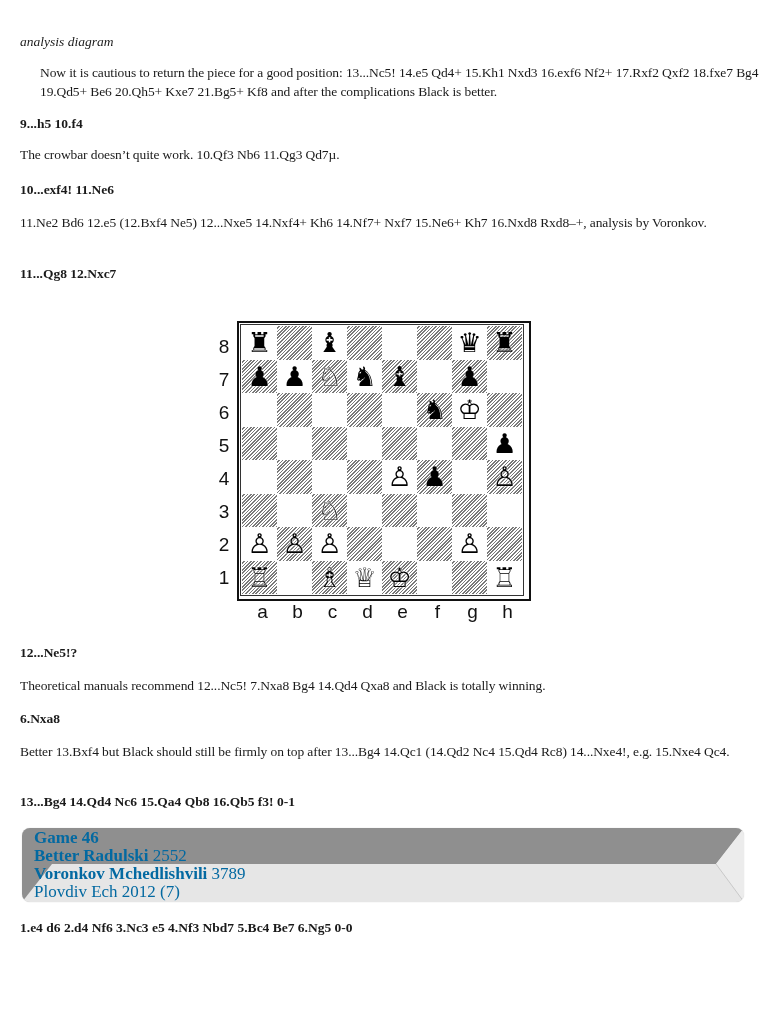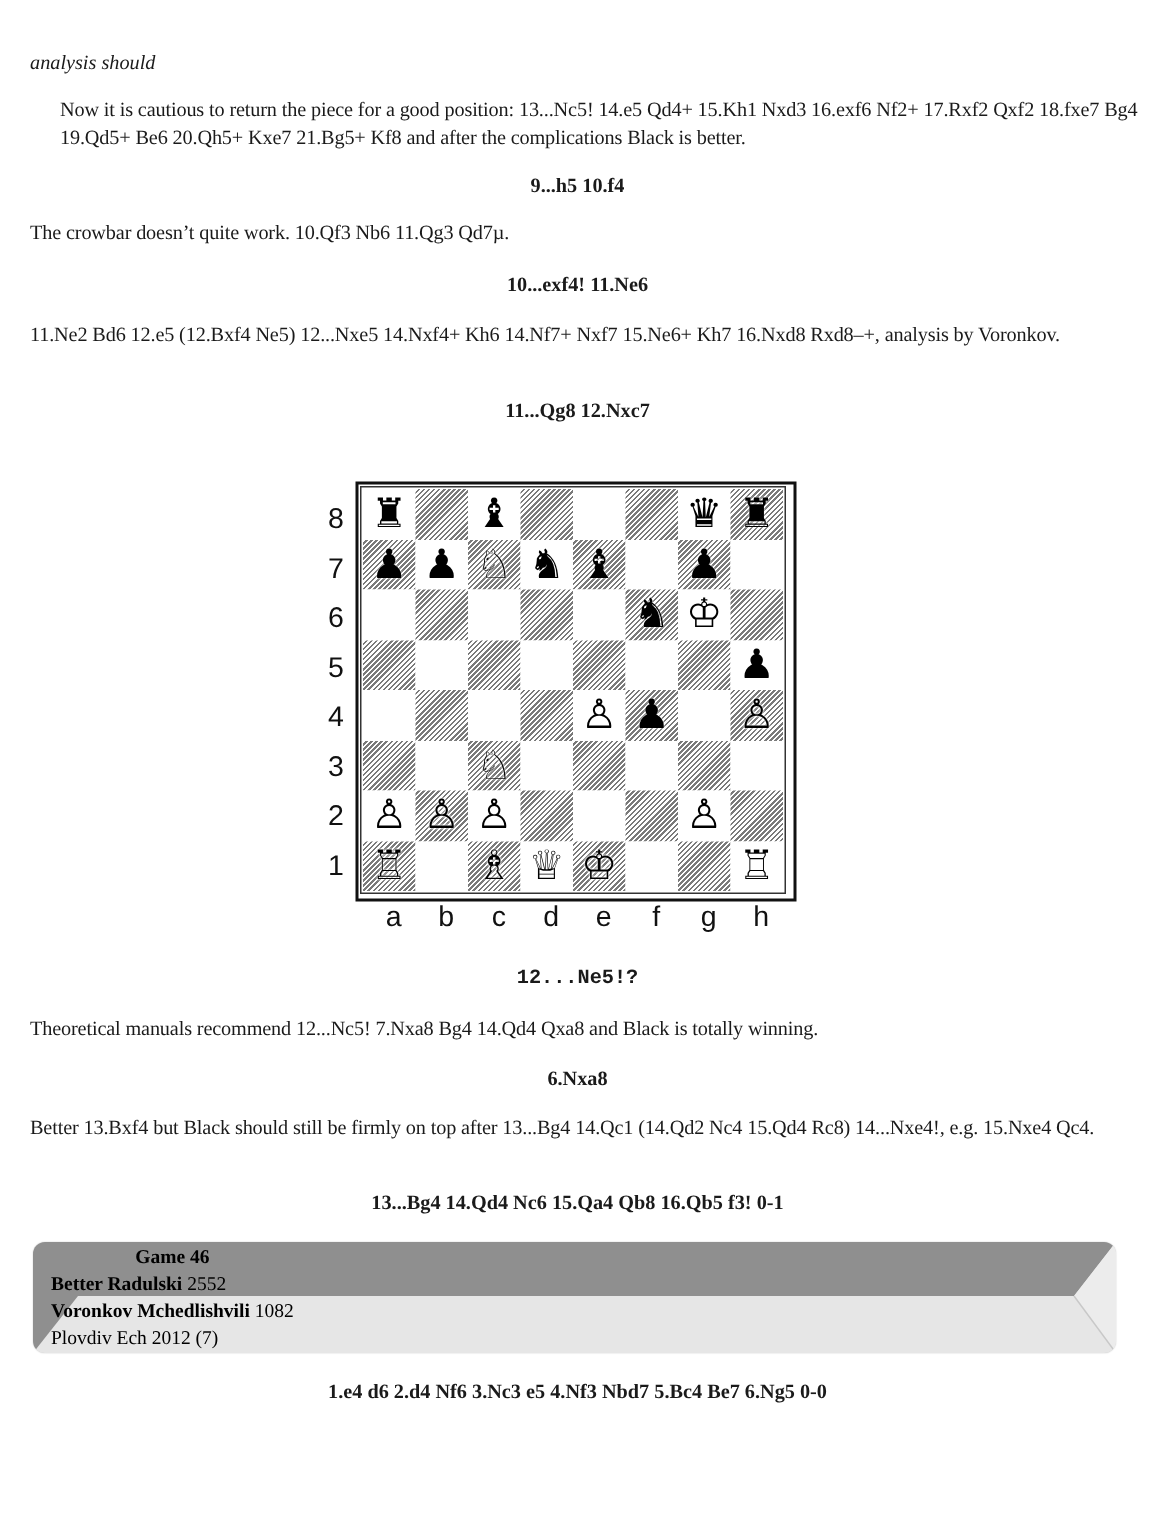--- a/index.html
+++ b/index.html
@@ -3,21 +3,21 @@
 <meta charset="utf-8">
 <style>
   html, body { margin: 0; padding: 0; }
   body {
     width: 768px; height: 1024px; background: #ffffff; overflow: hidden;
     font-family: "Liberation Serif", "DejaVu Serif", serif;
     color: #1a1a1a; position: relative;
   }
   .p { position: absolute; left: 20px; width: 730px; font-size: 13.5px; line-height: 19px; margin: 0; }
   .italic { font-style: italic; }
-  .bold { font-weight: bold; text-align: center; }
+  .bold { font-weight: bold; }
   .sp { letter-spacing: -0.1px; }
 
   
   .board-wrap { position: absolute; left: 237px; top: 321px; width: 294px; height: 280px; }
   .frame-outer { position: absolute; left: 0; top: 0; width: 290px; height: 276px; border: 2px solid #111; }
   .frame-inner { position: absolute; left: 3px; top: 3px; width: 282px; height: 270px; border: 1px solid #333; }
   .grid { position: absolute; left: 5px; top: 5px; width: 280px; height: 268px;
           display: grid; grid-template-columns: repeat(8, 35px); grid-template-rows: repeat(8, 33.5px); }
   .sq { position: relative; display: flex; align-items: center; justify-content: center;
         font-family: "DejaVu Sans", sans-serif; font-size: 27px; line-height: 1; }
@@ -32,27 +32,27 @@
 
   .rank-label { position: absolute; left: 217px; width: 14px; text-align: center;
                 font-family: "Liberation Sans", "DejaVu Sans", sans-serif; font-size: 19px; color: #111; }
   .file-label { position: absolute; top: 601px; width: 35px; text-align: center;
                 font-family: "Liberation Sans", "DejaVu Sans", sans-serif; font-size: 19px; color: #111; }
 
   
   .game-box { position: absolute; left: 22px; top: 828px; width: 722px; height: 74px; border-radius: 8px; overflow: hidden;
               background: #e6e6e6; box-shadow: 0 0 1px #bdbdbd; }
   .game-box svg { position: absolute; left: 0; top: 0; }
-  .game-lines { position: absolute; left: 12px; top: 1px; font-size: 13px; line-height: 18px; color: #000000; font-family: Liberation Serif, serif; }
+  .game-lines { position: absolute; left: 12px; top: 1px; font-size: 17px; line-height: 18px; color: #0369a1; font-family: Liberation Serif, serif; }
   .game-lines div { white-space: nowrap; }
 </style>
 </head>
 <body>
 
-<p class="p italic" style="top:32px;">analysis should</p>
+<p class="p italic" style="top:32px;">analysis diagram</p>
 <p class="p sp" style="top:63px;margin-left:20px;">Now it is cautious to return the piece for a good position: 13...Nc5! 14.e5 Qd4+ 15.Kh1 Nxd3 16.exf6 Nf2+ 17.Rxf2 Qxf2 18.fxe7 Bg4 19.Qd5+ Be6 20.Qh5+ Kxe7 21.Bg5+ Kf8 and after the complications Black is better.</p>
 <p class="p bold" style="top:114px;">9...h5 10.f4</p>
 <p class="p sp" style="top:145px;">The crowbar doesn’t quite work. 10.Qf3 Nb6 11.Qg3 Qd7µ.</p>
 <p class="p bold" style="top:180px;">10...exf4! 11.Ne6</p>
 <p class="p sp" style="top:213px;">11.Ne2 Bd6 12.e5 (12.Bxf4 Ne5) 12...Nxe5 14.Nxf4+ Kh6 14.Nf7+ Nxf7 15.Ne6+ Kh7 16.Nxd8 Rxd8–+, analysis by Voronkov.</p>
 <p class="p bold" style="top:264px;">11...Qg8 12.Nxc7</p>
 
 <div>
   <div class="rank-label" style="top:336px;">8</div>
   <div class="rank-label" style="top:369px;">7</div>
@@ -273,34 +273,34 @@
   <div class="file-label" style="left:245px;">a</div>
   <div class="file-label" style="left:280px;">b</div>
   <div class="file-label" style="left:315px;">c</div>
   <div class="file-label" style="left:350px;">d</div>
   <div class="file-label" style="left:385px;">e</div>
   <div class="file-label" style="left:420px;">f</div>
   <div class="file-label" style="left:455px;">g</div>
   <div class="file-label" style="left:490px;">h</div>
 </div>
 
-<p class="p bold" style="top:643px;font-family:Liberation Mono, monospace;">12...Ne5!?</p>
+<p class="p bold" style="top:643px;">12...Ne5!?</p>
 <p class="p sp" style="top:676px;">Theoretical manuals recommend 12...Nc5! 7.Nxa8 Bg4 14.Qd4 Qxa8 and Black is totally winning.</p>
 <p class="p bold" style="top:709px;">6.Nxa8</p>
 <p class="p sp" style="top:742px;">Better 13.Bxf4 but Black should still be firmly on top after 13...Bg4 14.Qc1 (14.Qd2 Nc4 15.Qd4 Rc8) 14...Nxe4!, e.g. 15.Nxe4 Qc4.</p>
 <p class="p bold" style="top:792px;">13...Bg4 14.Qd4 Nc6 15.Qa4 Qb8 16.Qb5 f3! 0-1</p>
 
 <div class="game-box">
   <svg width="722" height="74" viewBox="0 0 722 74">
     <polygon points="0,0 722,0 694,36 0,36" fill="#8f8f8f"></polygon>
     <polygon points="0,36 30,36 0,74" fill="#8f8f8f"></polygon>
     <polygon points="694,36 722,0 722,74" fill="#ececec"></polygon>
     <line x1="694" y1="36" x2="722" y2="74" stroke="#c8c8c8" stroke-width="1"></line>
   </svg>
   <div class="game-lines">
     <div class="bold">Game 46</div>
     <div><span class="bold">Better Radulski</span> <span>2552</span></div>
-    <div><span class="bold">Voronkov Mchedlishvili</span> <span>1082</span></div>
+    <div><span class="bold">Voronkov Mchedlishvili</span> <span>3789</span></div>
     <div>Plovdiv Ech 2012 (7)</div>
   </div>
 </div>
 
 <p class="p bold" style="top:918px;">1.e4 d6 2.d4 Nf6 3.Nc3 e5 4.Nf3 Nbd7 5.Bc4 Be7 6.Ng5 0-0</p>
 
 </body></html>

